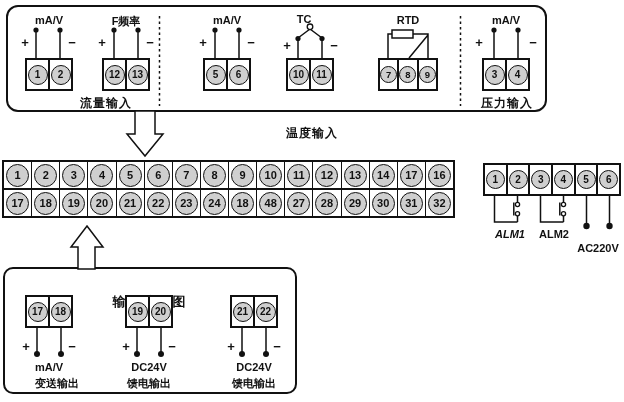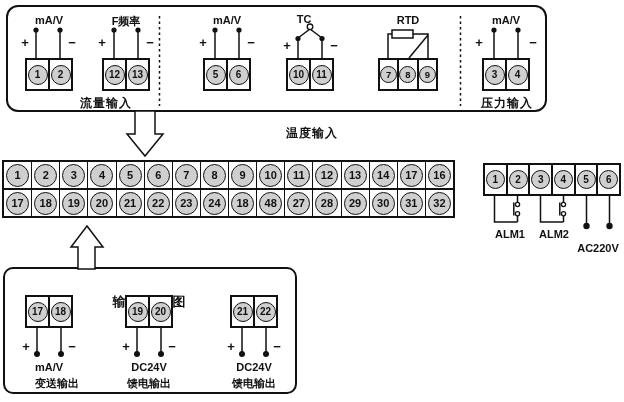--- a/index.html
+++ b/index.html
@@ -234,21 +234,21 @@
       <div class="rcell">
         <span class="circle rc">4</span>
       </div>
       <div class="rcell">
         <span class="circle rc">5</span>
       </div>
       <div class="rcell">
         <span class="circle rc">6</span>
       </div>
     </div>
-  <div class="lbl" style="left:510px;top:228px;">ALM1</div>
+  <div class="lbl" style="left:510px;top:228px;font-style:italic;">ALM1</div>
   <div class="lbl" style="left:554px;top:228px;">ALM2</div>
   <div class="lbl" style="left:598px;top:228px;margin-top:14px;">AC220V</div>
 
   <div class="roundbox" style="left:3px;top:267px;width:294px;height:127px;border-radius:10px;"></div>
   <div class="obtitle" style="left:150px;top:293px;">输出接线图</div>
 
   <div class="pairbox" style="left:25px;top:295px;width:48px;">
     <div class="pcell">
         <span class="circle pc">17</span>
       </div>

